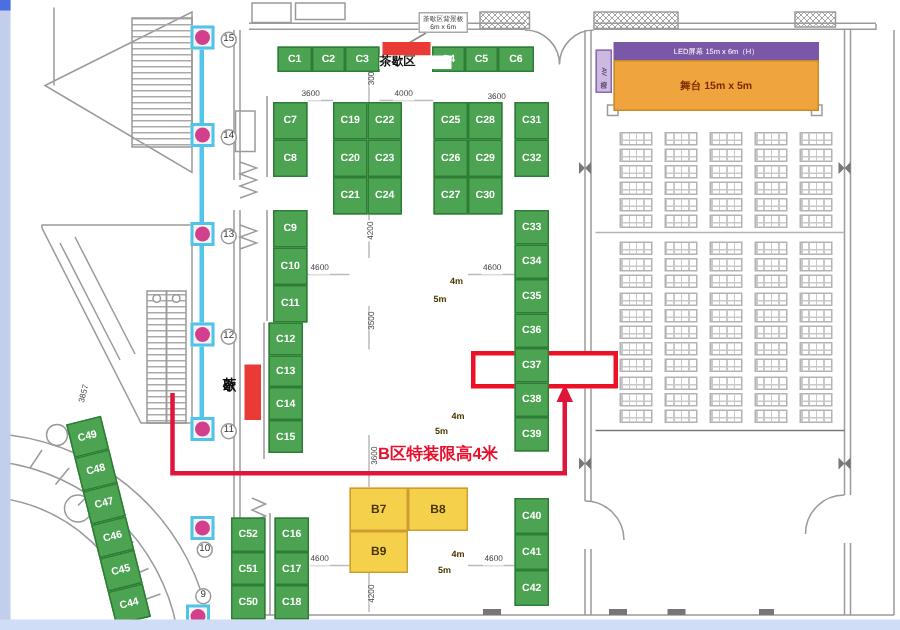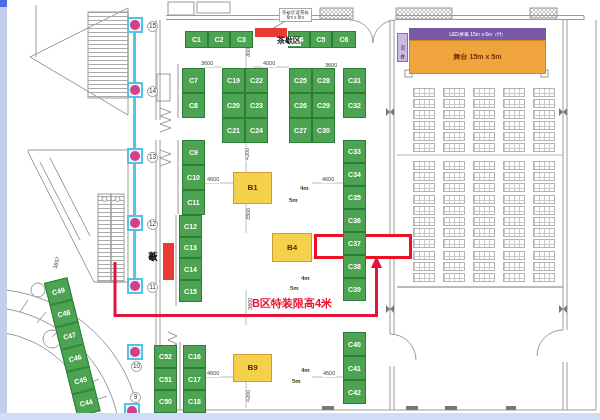--- a/index.html
+++ b/index.html
@@ -36,21 +36,21 @@
        align-items:center;justify-content:center;z-index:4;box-sizing:border-box;}
   .av{position:absolute;left:397px;top:33px;width:11px;height:29px;background:#cdb9e0;
       border:1px solid #8a6ab0;color:#3c2a55;font-size:4.5px;writing-mode:vertical-rl;
       display:flex;align-items:center;justify-content:center;z-index:4;box-sizing:border-box;}
   .highlight{position:absolute;left:314px;top:234px;width:98px;height:25px;background:#fff;
       border:3px solid #ed1125;z-index:3;box-sizing:border-box;}
   .height-note{position:absolute;left:252px;top:297px;font-size:11px;font-weight:bold;color:#e8112d;
       z-index:7;white-space:nowrap;line-height:1.1;}
   .tea-rect-top{position:absolute;left:255px;top:28px;width:32px;height:9px;background:#ea3a35;z-index:4;}
   .tea-label-top{position:absolute;left:253px;top:37px;width:48px;font-size:8px;font-weight:bold;
-      color:#111;background:#fff;text-align:right;z-index:5;line-height:1.1;}
+      color:#111;background:#fff;text-align:left;z-index:5;line-height:1.1;}
   .tea-note{position:absolute;left:279px;top:8px;font-size:4.5px;color:#333;z-index:5;line-height:5px;
       background:#fff;border:0.5px solid #aaa;padding:1px 2px;text-align:center;}
   .tea-rect-side{position:absolute;left:163px;top:243px;width:11px;height:37px;background:#ea3a35;z-index:4;}
   .tea-label-side{position:absolute;left:148px;top:244px;font-size:9px;font-weight:bold;color:#111;
       writing-mode:vertical-rl;letter-spacing:1px;z-index:5;line-height:1;}
   .edge-left{position:absolute;left:0;top:0;width:7px;height:420px;background:#c3cdec;z-index:10;}
   .edge-bottom{position:absolute;left:0;top:413px;width:600px;height:7px;background:#cfdef6;z-index:10;}
   .edge-corner{position:absolute;left:0;top:0;width:7px;height:7px;background:#4a6fe0;z-index:11;}
 </style>
 </head>
@@ -182,22 +182,22 @@
     <div class="booth green" style="left: 343px; top: 278px; width: 23px; height: 23px;">C39</div>
     <div class="booth green" style="left: 343px; top: 332px; width: 23px; height: 24px;">C40</div>
     <div class="booth green" style="left: 343px; top: 356px; width: 23px; height: 24px;">C41</div>
     <div class="booth green" style="left: 343px; top: 380px; width: 23px; height: 24px;">C42</div>
     <div class="booth green" style="left: 183px; top: 345px; width: 23px; height: 23px;">C16</div>
     <div class="booth green" style="left: 183px; top: 368px; width: 23px; height: 22px;">C17</div>
     <div class="booth green" style="left: 183px; top: 390px; width: 23px; height: 23px;">C18</div>
     <div class="booth green" style="left: 154px; top: 345px; width: 23px; height: 23px;">C52</div>
     <div class="booth green" style="left: 154px; top: 368px; width: 23px; height: 22px;">C51</div>
     <div class="booth green" style="left: 154px; top: 390px; width: 23px; height: 23px;">C50</div>
-    <div class="booth yellow" style="left: 233px; top: 172px; width: 39px; height: 32px;">B1</div>
-    <div class="booth yellow" style="left: 272px; top: 233px; width: 40px; height: 29px;">B4</div>
+    <div class="booth yellow" style="left: 233px; top: 325px; width: 39px; height: 29px;">B7</div>
+    <div class="booth yellow" style="left: 272px; top: 325px; width: 40px; height: 29px;">B8</div>
     <div class="booth yellow" style="left: 233px; top: 354px; width: 39px; height: 28px;">B9</div>
     <div class="diag" style="left: 44px; top: 283px; width: 24px; height: 138px; transform: rotate(-14deg);">
       <div class="cell" style="width: 100%; height: 23px;">C49</div>
       <div class="cell" style="width: 100%; height: 23px;">C48</div>
       <div class="cell" style="width: 100%; height: 23px;">C47</div>
       <div class="cell" style="width: 100%; height: 23px;">C46</div>
       <div class="cell" style="width: 100%; height: 23px;">C45</div>
       <div class="cell" style="width: 100%; height: 23px;">C44</div>
     </div>
     <div class="size-label" style="left: 300px; top: 185px;">4m</div>

